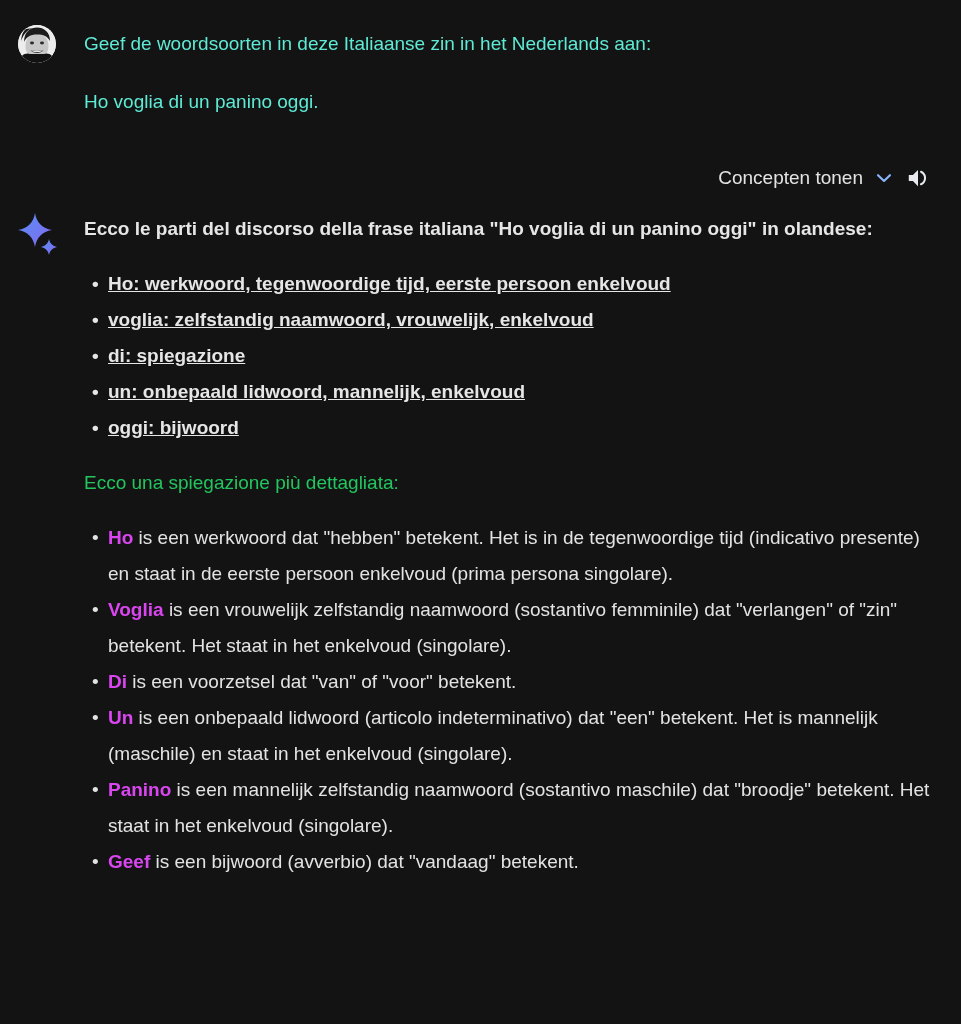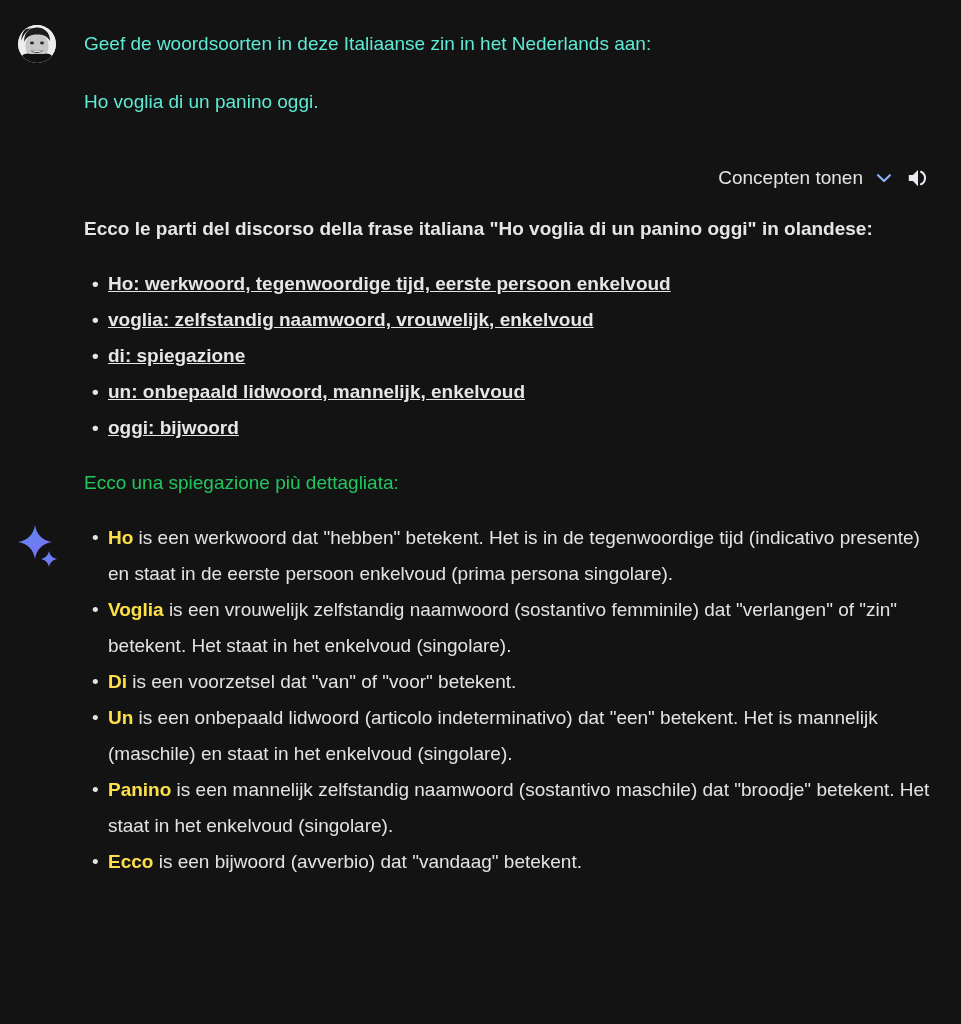--- a/index.html
+++ b/index.html
@@ -62,21 +62,21 @@
     border: none;
     padding: 0;
     margin-left: 6px;
     cursor: pointer;
     display: flex;
     align-items: center;
   }
   .chev svg, .spk svg { display: block; }
 
   
-  .model-block { margin-top: 18px; align-items: center; }
+  .model-block { margin-top: 18px; }
   .sparkle { width: 42px; height: 44px; margin-top: 2px; }
   .sparkle svg { display: block; }
 
   .intro {
     margin: 0;
     font-weight: 700;
     line-height: 36px;
     color: #e6e6e6;
   }
   .section-heading {
@@ -95,21 +95,21 @@
     padding-left: 17px;
     line-height: 36px;
   }
   ul.resp-list li::before {
     content: "\2022";
     position: absolute;
     left: 1px;
     top: 0;
   }
   ul.pos-list li { font-weight: 700; color: #e6e6e6; text-decoration: underline; }
-  ul.details-list li strong { font-weight: 700; color: #fde047; }
+  ul.details-list li strong { font-weight: 700; color: #d946ef; }
 </style>
 </head>
 <body>
 
 <div class="page">
 
   <div class="msg">
     <div class="gutter">
       <div class="avatar">
         <svg width="38" height="38" viewBox="0 0 38 38">
@@ -178,18 +178,18 @@
       </ul>
 
       <p class="section-heading">Ecco una spiegazione più dettagliata:</p>
 
       <ul class="resp-list details-list">
         <li><strong>Ho</strong><span> is een werkwoord dat "hebben" betekent. Het is in de tegenwoordige tijd (indicativo presente) en staat in de eerste persoon enkelvoud (prima persona singolare).</span></li>
         <li><strong>Voglia</strong><span> is een vrouwelijk zelfstandig naamwoord (sostantivo femminile) dat "verlangen" of "zin" betekent. Het staat in het enkelvoud (singolare).</span></li>
         <li><strong>Di</strong><span> is een voorzetsel dat "van" of "voor" betekent.</span></li>
         <li><strong>Un</strong><span> is een onbepaald lidwoord (articolo indeterminativo) dat "een" betekent. Het is mannelijk (maschile) en staat in het enkelvoud (singolare).</span></li>
         <li><strong>Panino</strong><span> is een mannelijk zelfstandig naamwoord (sostantivo maschile) dat "broodje" betekent. Het staat in het enkelvoud (singolare).</span></li>
-        <li><strong>Ecco</strong><span> is een bijwoord (avverbio) dat "vandaag" betekent.</span></li>
+        <li><strong>Geef</strong><span> is een bijwoord (avverbio) dat "vandaag" betekent.</span></li>
       </ul>
     </div>
   </div>
 
 </div>
 
 </body></html>

